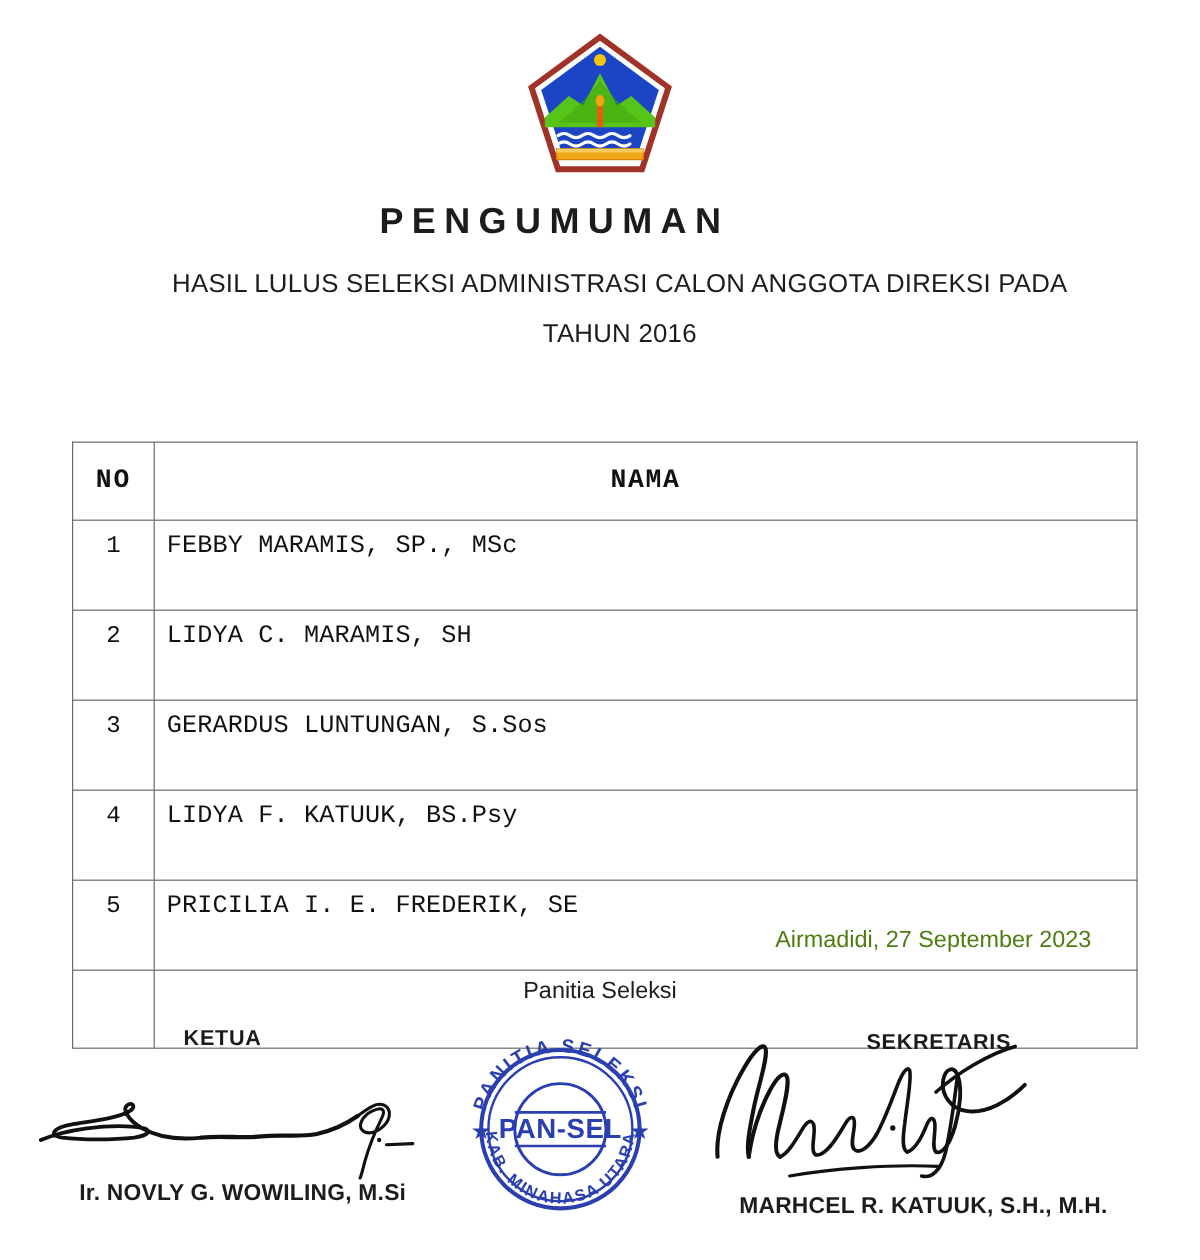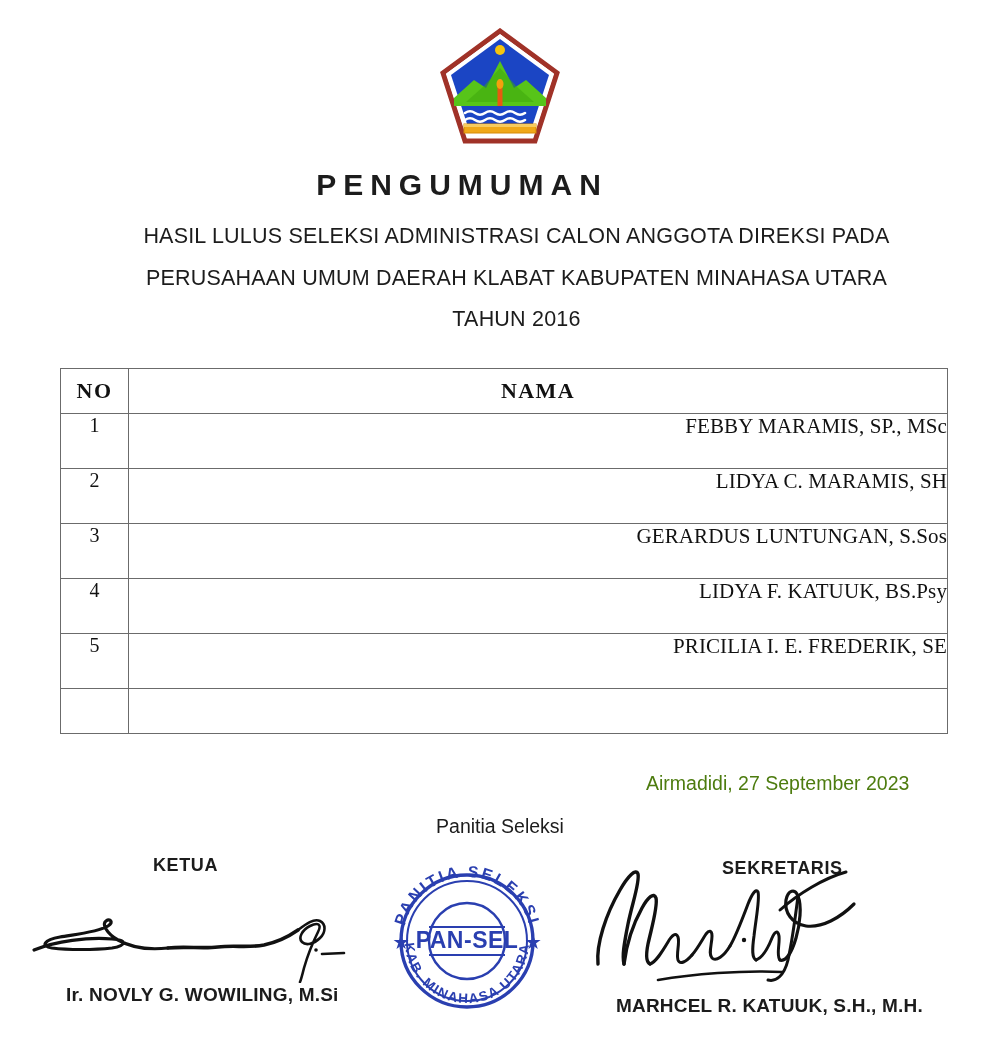--- a/index.html
+++ b/index.html
@@ -67,22 +67,23 @@
     position: absolute;
     top: 368px;
     left: 60px;
     width: 888px;
     border-collapse: collapse;
     table-layout: fixed;
     font-family: "Liberation Serif", serif;
   }
   .tbl td, .tbl th {
     border: 1.3px solid #6b6b6b;
-    padding: 0;
+    padding: 10px;
     vertical-align: top;
+    font-family: Liberation Mono, monospace;
   }
   .col-no { width: 68px; }
   .hdr-cell {
     height: 44px;
     text-align: center;
     font-size: 22px;
     font-weight: bold;
     letter-spacing: 1.4px;
     color: #111;
     line-height: 44px;
@@ -91,21 +92,21 @@
   .cell-no {
     height: 54px;
     text-align: center;
     font-size: 20px;
     color: #111;
     padding-top: 8px;
     font-family: "Liberation Serif", serif;
   }
   .cell-name {
     height: 54px;
-    text-align: right;
+    text-align: left;
     font-size: 21px;
     color: #111;
     padding: 8px 0 0 12px;
     letter-spacing: 0.1px;
     font-family: "Liberation Serif", serif;
   }
   .cell-empty { height: 44px; }
 
   
   .place-date {
@@ -213,21 +214,20 @@
 
     <rect x="24" y="96" width="72" height="9" fill="#f0a818" stroke="#d68a08" stroke-width="1"></rect>
     <rect x="24" y="96" width="72" height="3" fill="#f7cb5e"></rect>
   </svg>
 </div>
 
 <div class="announce-title">PENGUMUMAN</div>
 
 <div class="subtitle-block">
   <div class="subtitle-line">HASIL LULUS SELEKSI ADMINISTRASI CALON ANGGOTA DIREKSI PADA</div>
-  <div class="subtitle-line">PERUSAHAAN UMUM DAERAH KLABAT KABUPATEN MINAHASA UTARA</div>
   <div class="subtitle-line">TAHUN 2016</div>
 </div>
 
 <table class="tbl">
   <colgroup>
       <col class="col-no">
       <col>
     </colgroup>
   <thead>
     <tr>

